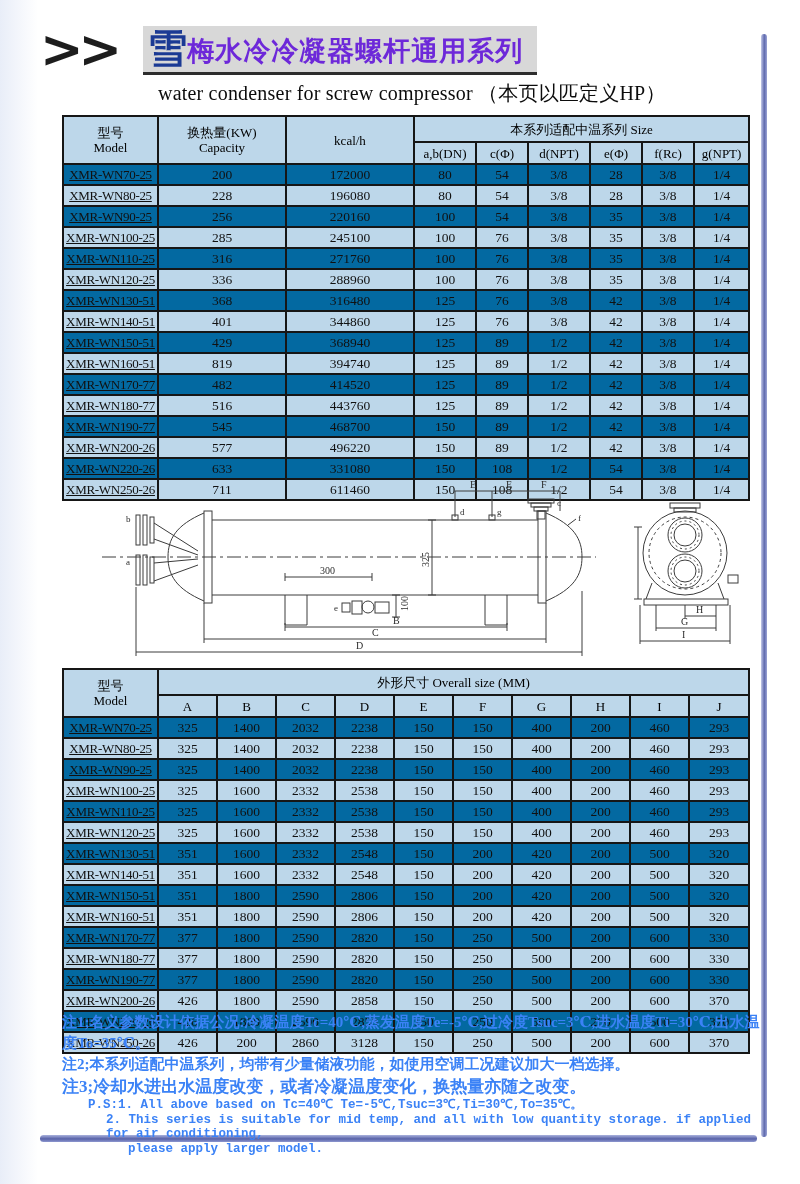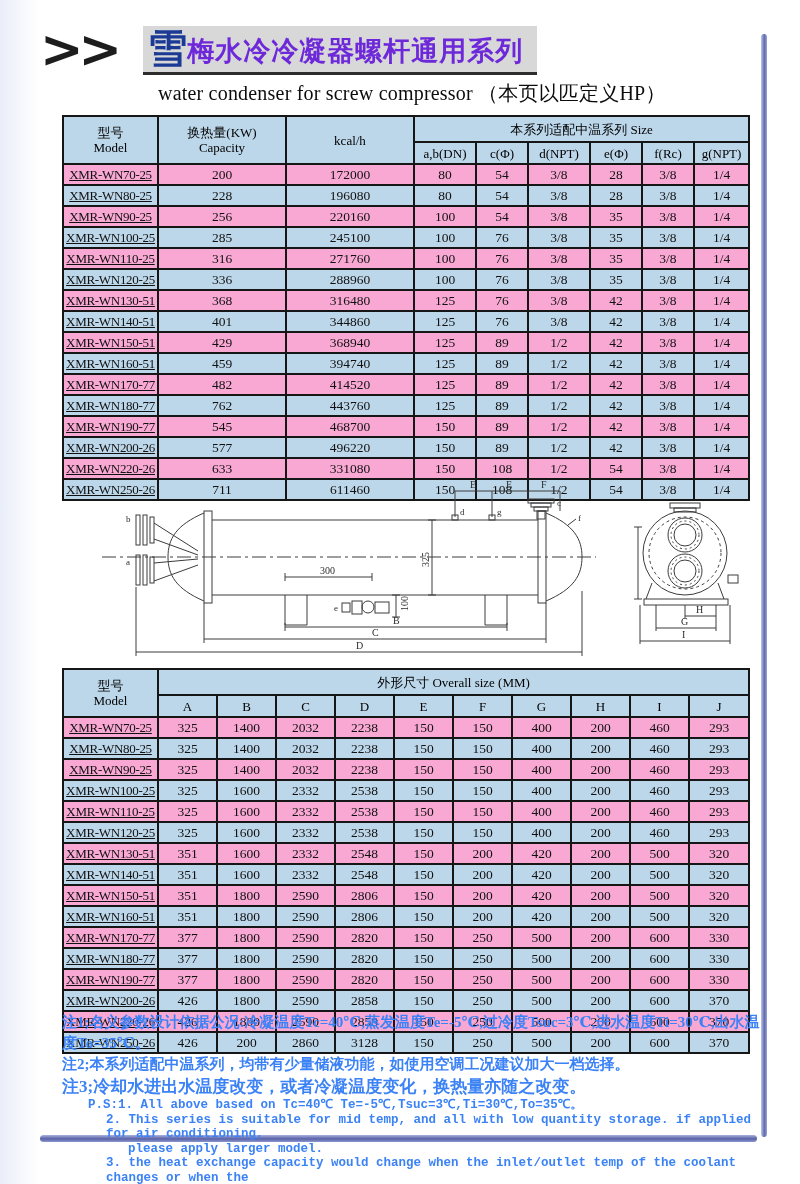--- a/index.html
+++ b/index.html
@@ -19,21 +19,21 @@
   .title-strip{background:#d8d8d8;border-bottom:3px solid #2d2d2d;
     padding:1px 14px 1px 4px;display:flex;align-items:flex-end;margin-top:2px;}
   .title-snow{color:#1b3a94;font-weight:700;font-size:40px;line-height:44px;}
   .title-rest{color:#6d28d9;font-weight:700;font-size:27px;line-height:40px;letter-spacing:1px;}
   .subtitle{position:absolute;left:150px;top:80px;width:560px;
     font-family:Liberation Serif, serif;
     font-size:20px;font-weight:500;color:#0c0c0c;letter-spacing:.2px;margin-left:8px;}
 
   
   table{border-collapse:collapse;table-layout:fixed;}
-  .tbl{position:absolute;left:62px;background:#f9a8d4;padding-left:31px;}
+  .tbl{position:absolute;left:62px;background:#0369a1;padding-left:31px;}
   .tbl th,.tbl td{border:2px solid #161616;text-align:center;vertical-align:middle;
     padding:0;font-weight:400;overflow:hidden;white-space:nowrap;}
   .tbl th{background:#bdd7ea;font-size:13px;line-height:15px;}
   .tbl td{font-size:13.5px;height:19px;color:#111;}
   .tbl tr.alt td{background:#bdd7ea;}
   .tbl td.model{font-size:13px;letter-spacing:-0.3px;text-decoration:underline;}
   #spec-table{top:115px;width:686px;}
   #size-table{top:668px;width:686px;}
   .h-row1 th{height:24px;}
   .h-row2 th{height:20px;margin-top:46px;}
@@ -204,21 +204,21 @@
           <td class="">368940</td>
           <td class="">125</td>
           <td class="">89</td>
           <td class="">1/2</td>
           <td class="">42</td>
           <td class="">3/8</td>
           <td class="">1/4</td>
         </tr>
         <tr class="alt">
           <td class="model">XMR-WN160-51</td>
-          <td class="">459</td>
+          <td class="">819</td>
           <td class="">394740</td>
           <td class="">125</td>
           <td class="">89</td>
           <td class="">1/2</td>
           <td class="">42</td>
           <td class="">3/8</td>
           <td class="">1/4</td>
         </tr>
         <tr>
           <td class="model">XMR-WN170-77</td>
@@ -226,21 +226,21 @@
           <td class="">414520</td>
           <td class="">125</td>
           <td class="">89</td>
           <td class="">1/2</td>
           <td class="">42</td>
           <td class="">3/8</td>
           <td class="">1/4</td>
         </tr>
         <tr class="alt">
           <td class="model">XMR-WN180-77</td>
-          <td class="">762</td>
+          <td class="">516</td>
           <td class="">443760</td>
           <td class="">125</td>
           <td class="">89</td>
           <td class="">1/2</td>
           <td class="">42</td>
           <td class="">3/8</td>
           <td class="">1/4</td>
         </tr>
         <tr>
           <td class="model">XMR-WN190-77</td>
@@ -659,15 +659,14 @@
       </tbody>
   </table>
 
   <div class="notes">
       <div class="note-line zh">注1;名义参数设计依据公况:冷凝温度Tc=40℃,蒸发温度Te=-5℃,过冷度Tsuc=3℃,进水温度Ti=30℃,出水温度To=35℃。</div>
       <div class="note-line zh">注2;本系列适配中温系列，均带有少量储液功能，如使用空调工况建议加大一档选择。</div>
       <div class="note-line zh big">注3;冷却水进出水温度改变，或者冷凝温度变化，换热量亦随之改变。</div>
       <div class="note-line en i1">P.S:1. All above based on Tc=40℃ Te=-5℃,Tsuc=3℃,Ti=30℃,To=35℃。</div>
       <div class="note-line en i2">2.  This series is suitable for mid temp, and all with low quantity storage. if applied for air conditioning,</div>
       <div class="note-line en i3">please apply larger model.</div>
-      <div class="note-line en i2">3.  the heat exchange capacity would change when the inlet/outlet temp of the coolant changes or when the</div>
     </div>
 </div>
 
 </body></html>

